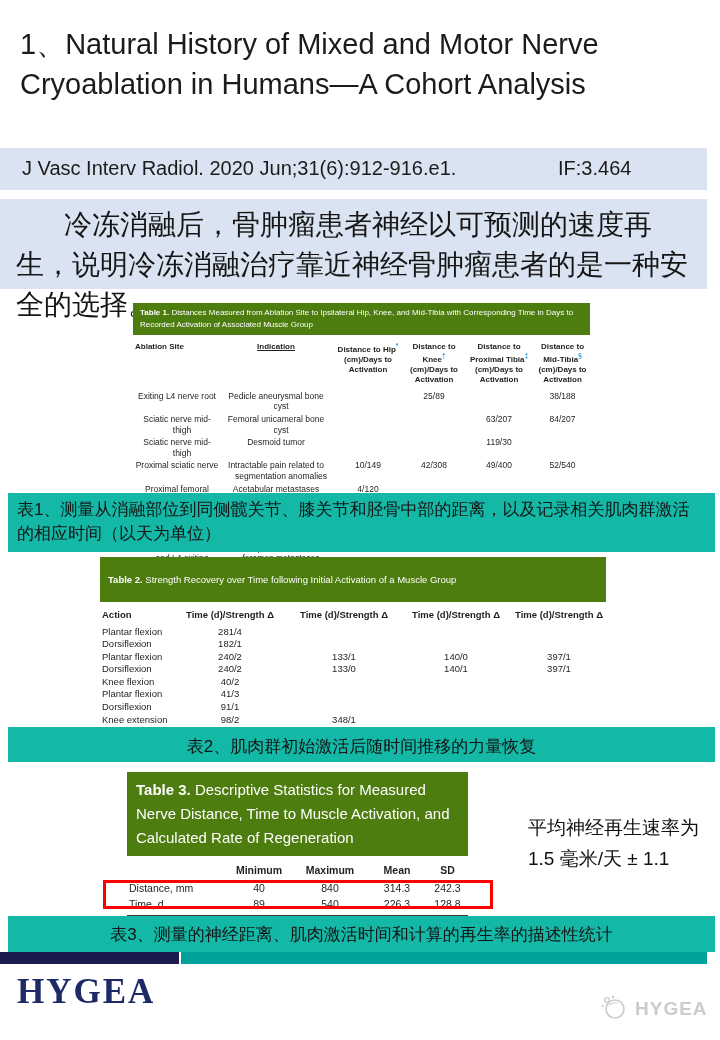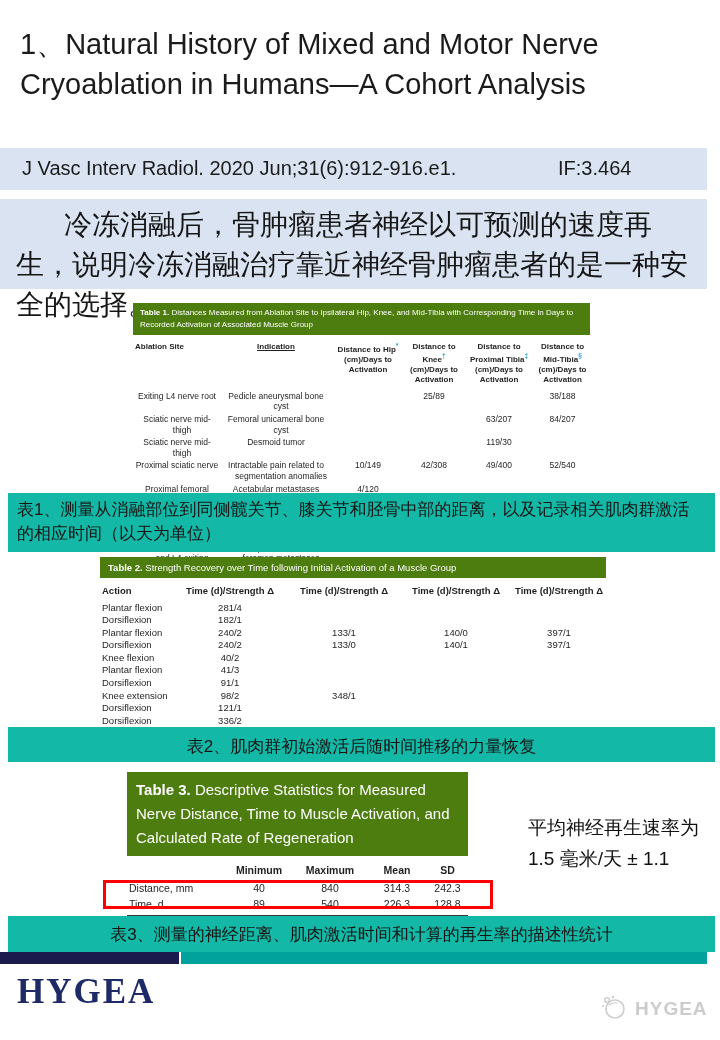--- a/index.html
+++ b/index.html
@@ -17,21 +17,21 @@
   
   .abstract{position:absolute;left:0;top:199px;width:707px;height:90px;background:#dae3f1;
     font-size:28px;line-height:40px;padding:6px 14px 0 16px;text-indent:48px;color:#161616;}
   
   .tbl-wrap{position:absolute;background:#ffffff;}
   .t1-wrap{left:133px;top:303px;width:457px;}
   .t2-wrap{left:100px;top:557px;width:506px;}
   .t3-wrap{left:127px;top:772px;width:341px;}
   .tbl-head{background:#4d7c0f;color:#ffffff;}
   .t1-wrap .tbl-head{font-size:8px;line-height:1.5;padding:4px 7px;}
-  .t2-wrap .tbl-head{font-size:9.5px;line-height:1.4;padding:4px 8px;}
+  .t2-wrap .tbl-head{font-size:9.5px;line-height:1.4;padding:16px 8px;}
   .t3-wrap .tbl-head{font-size:15px;line-height:1.6;padding:6px 9px;}
   .tbl-head b{font-weight:bold;}
   table.sci{border-collapse:collapse;table-layout:fixed;width:100%;color:#1f1f1f;margin-top:6px;}
   table.sci th{font-weight:bold;vertical-align:top;}
   table.sci td{vertical-align:top;}
   .t1{font-size:8.5px;line-height:1.25;}
   .t1 th{font-size:8px;line-height:1.25;padding:1px 2px 5px;}
   .t1 td{padding:1px 2px;}
   .t1 th:nth-child(1){width:88px;text-align:left;}
   .t1 th:nth-child(2){width:110px;text-align:center;text-decoration:underline;}

